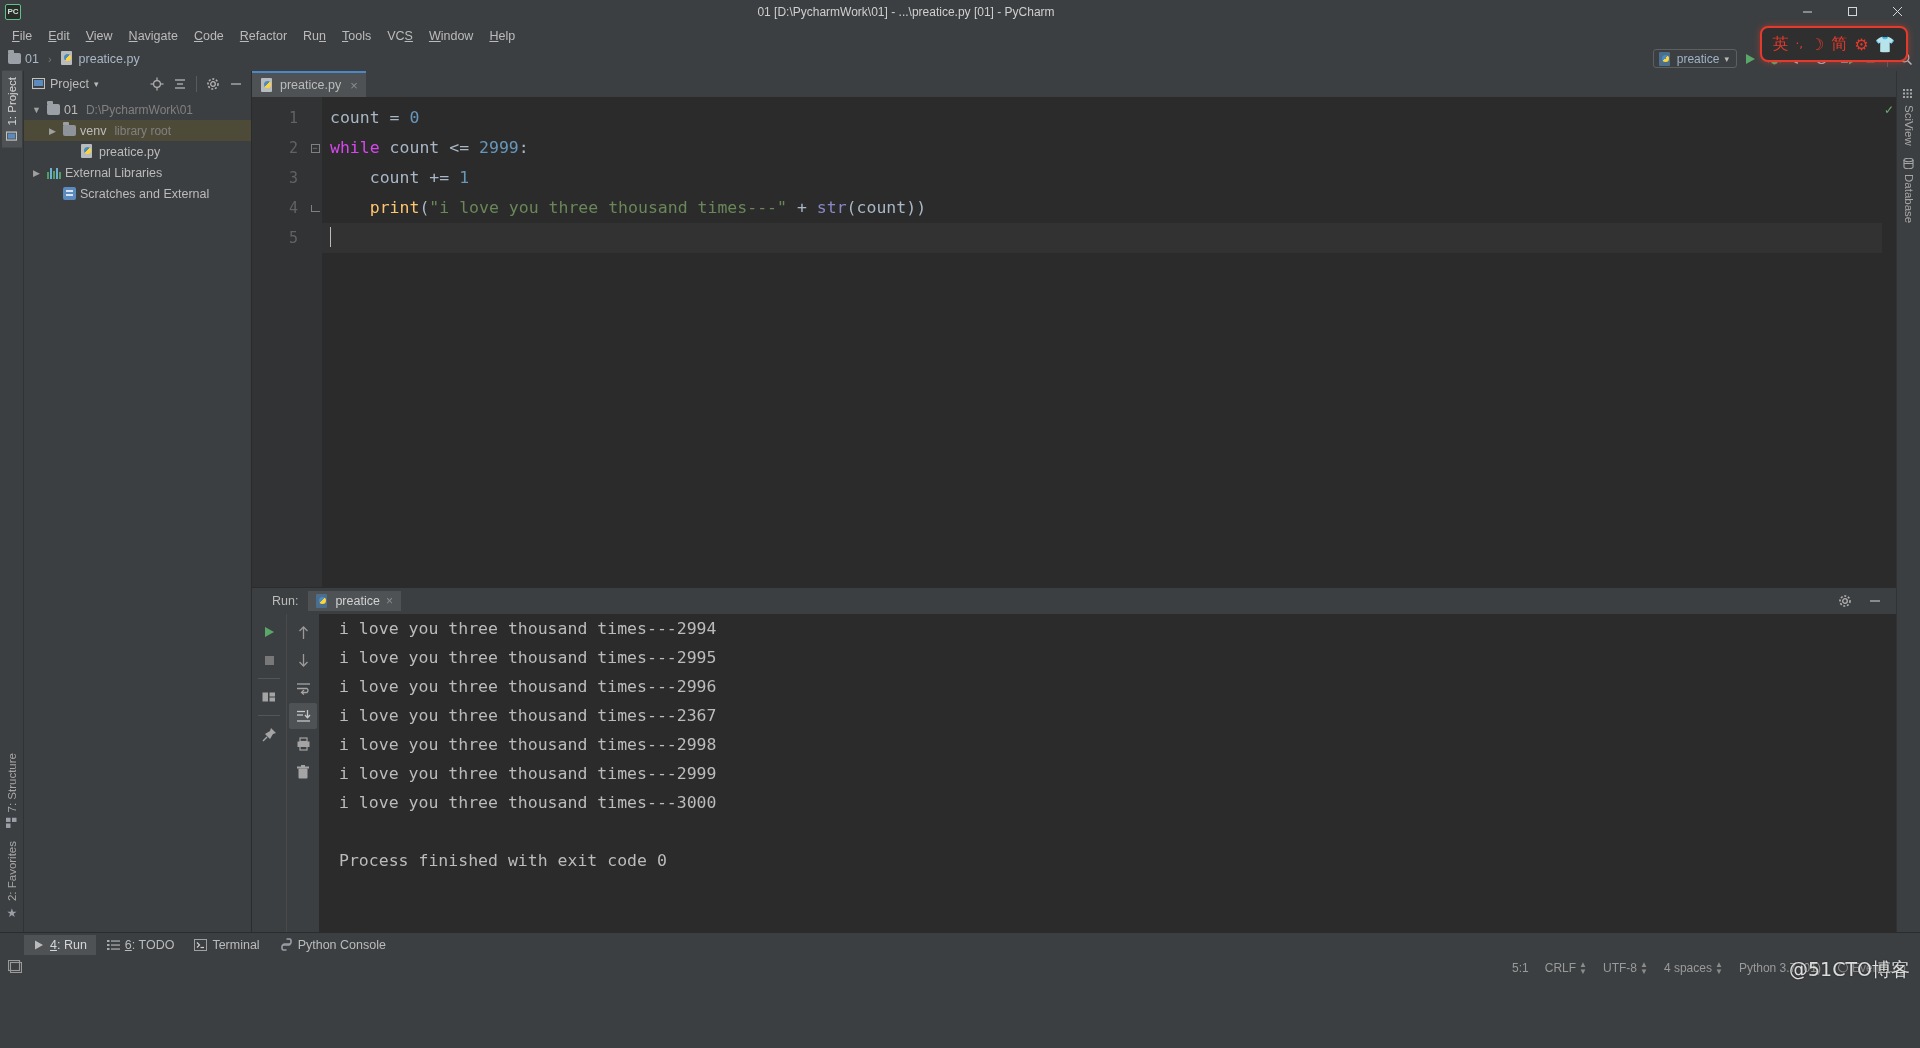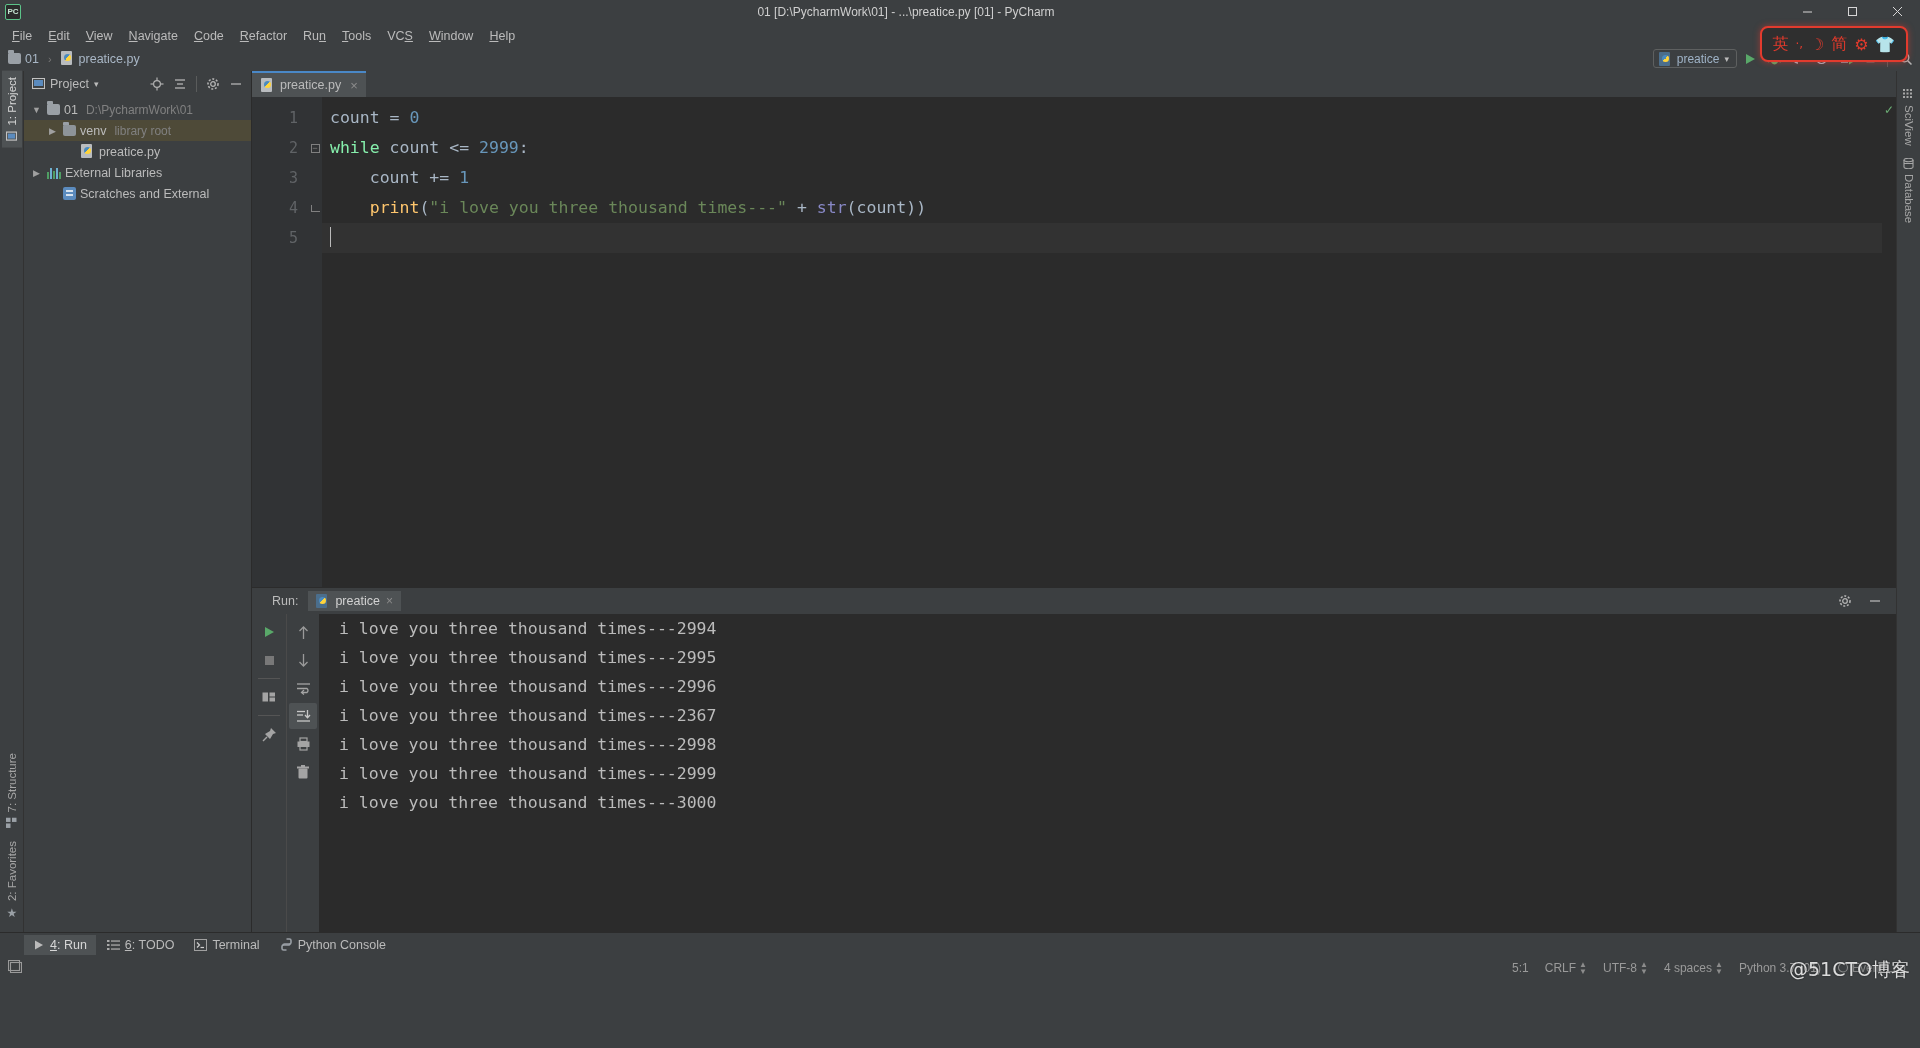--- a/index.html
+++ b/index.html
@@ -134,21 +134,21 @@
   .fold .box {
     width: 9px; height: 9px; border: 1px solid #808080; color: #808080; font-size: 9px;
     line-height: 7px; text-align: center;
   }
   .code {
     flex: 1 1 auto; padding-top: 6px; font-family: "DejaVu Sans Mono", monospace;
     font-size: 16.5px; color: #a9b7c6; position: relative; overflow: hidden;
   }
   .cline { height: 30px; line-height: 30px; white-space: pre; padding-left: 8px; }
   .cline.current { background: #323232; }
-  .kw { color: #86efac; }
+  .kw { color: #d946ef; }
   .num { color: #6897bb; }
   .str { color: #6a8759; }
   .fn  { color: #ffc66d; }
   .op  { color: #a9b7c6; }
   .bi  { color: #8888c6; }
   .caret {
     display: inline-block; width: 1px; height: 20px; background: #bbbbbb;
     vertical-align: -4px;
   }
   .editor-marks { width: 14px; flex: 0 0 14px; background: #2b2b2b; position: relative; }
@@ -584,20 +584,21 @@
 
           <div class="console" id="console">
               <div class="oline">i love you three thousand times---2994</div>
               <div class="oline">i love you three thousand times---2995</div>
               <div class="oline">i love you three thousand times---2996</div>
               <div class="oline">i love you three thousand times---2367</div>
               <div class="oline">i love you three thousand times---2998</div>
               <div class="oline">i love you three thousand times---2999</div>
               <div class="oline">i love you three thousand times---3000</div>
               <div class="oline">&nbsp;</div>
+              <div class="oline">Process finished with exit code 0</div>
             </div>
         </div>
 
         <div class="ime">
           <span>英</span>
           <span class="sm">·,</span>
           <span>☽</span>
           <span>简</span>
           <span>⚙</span>
           <span>👕</span>

